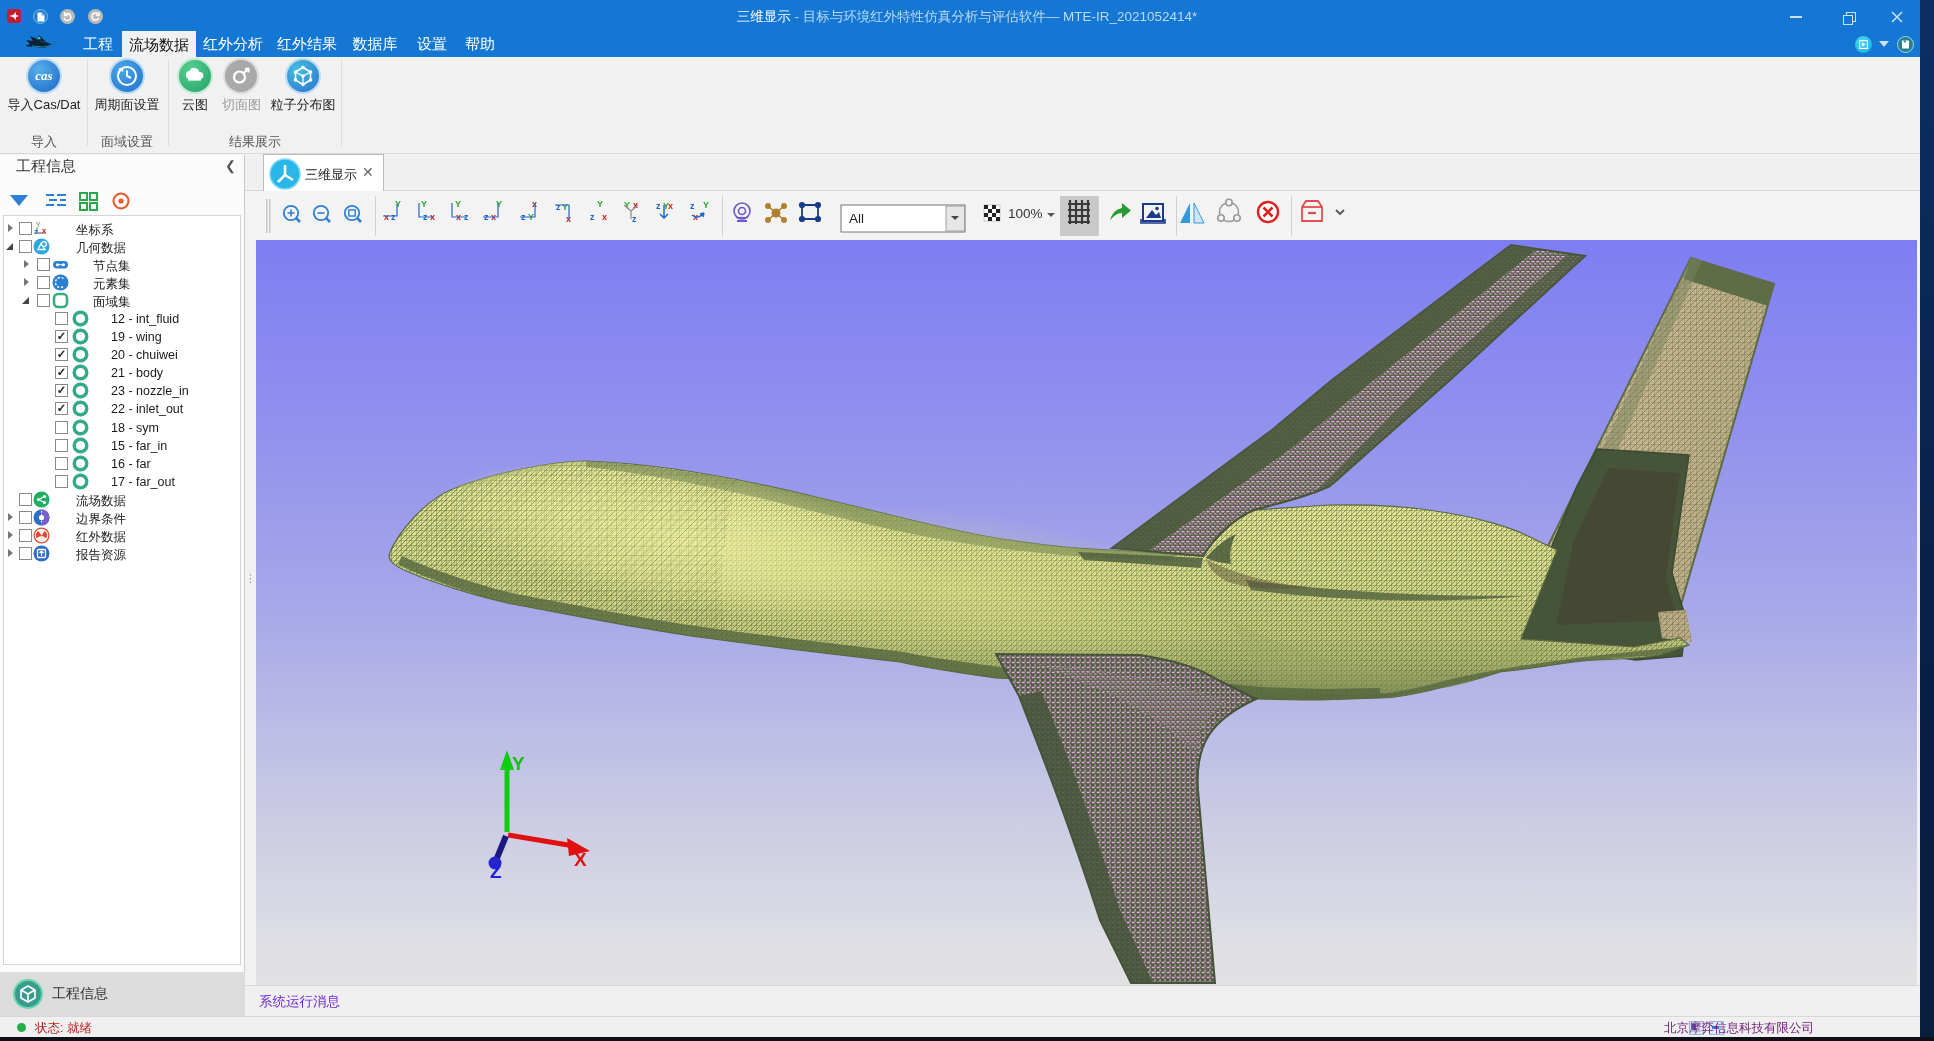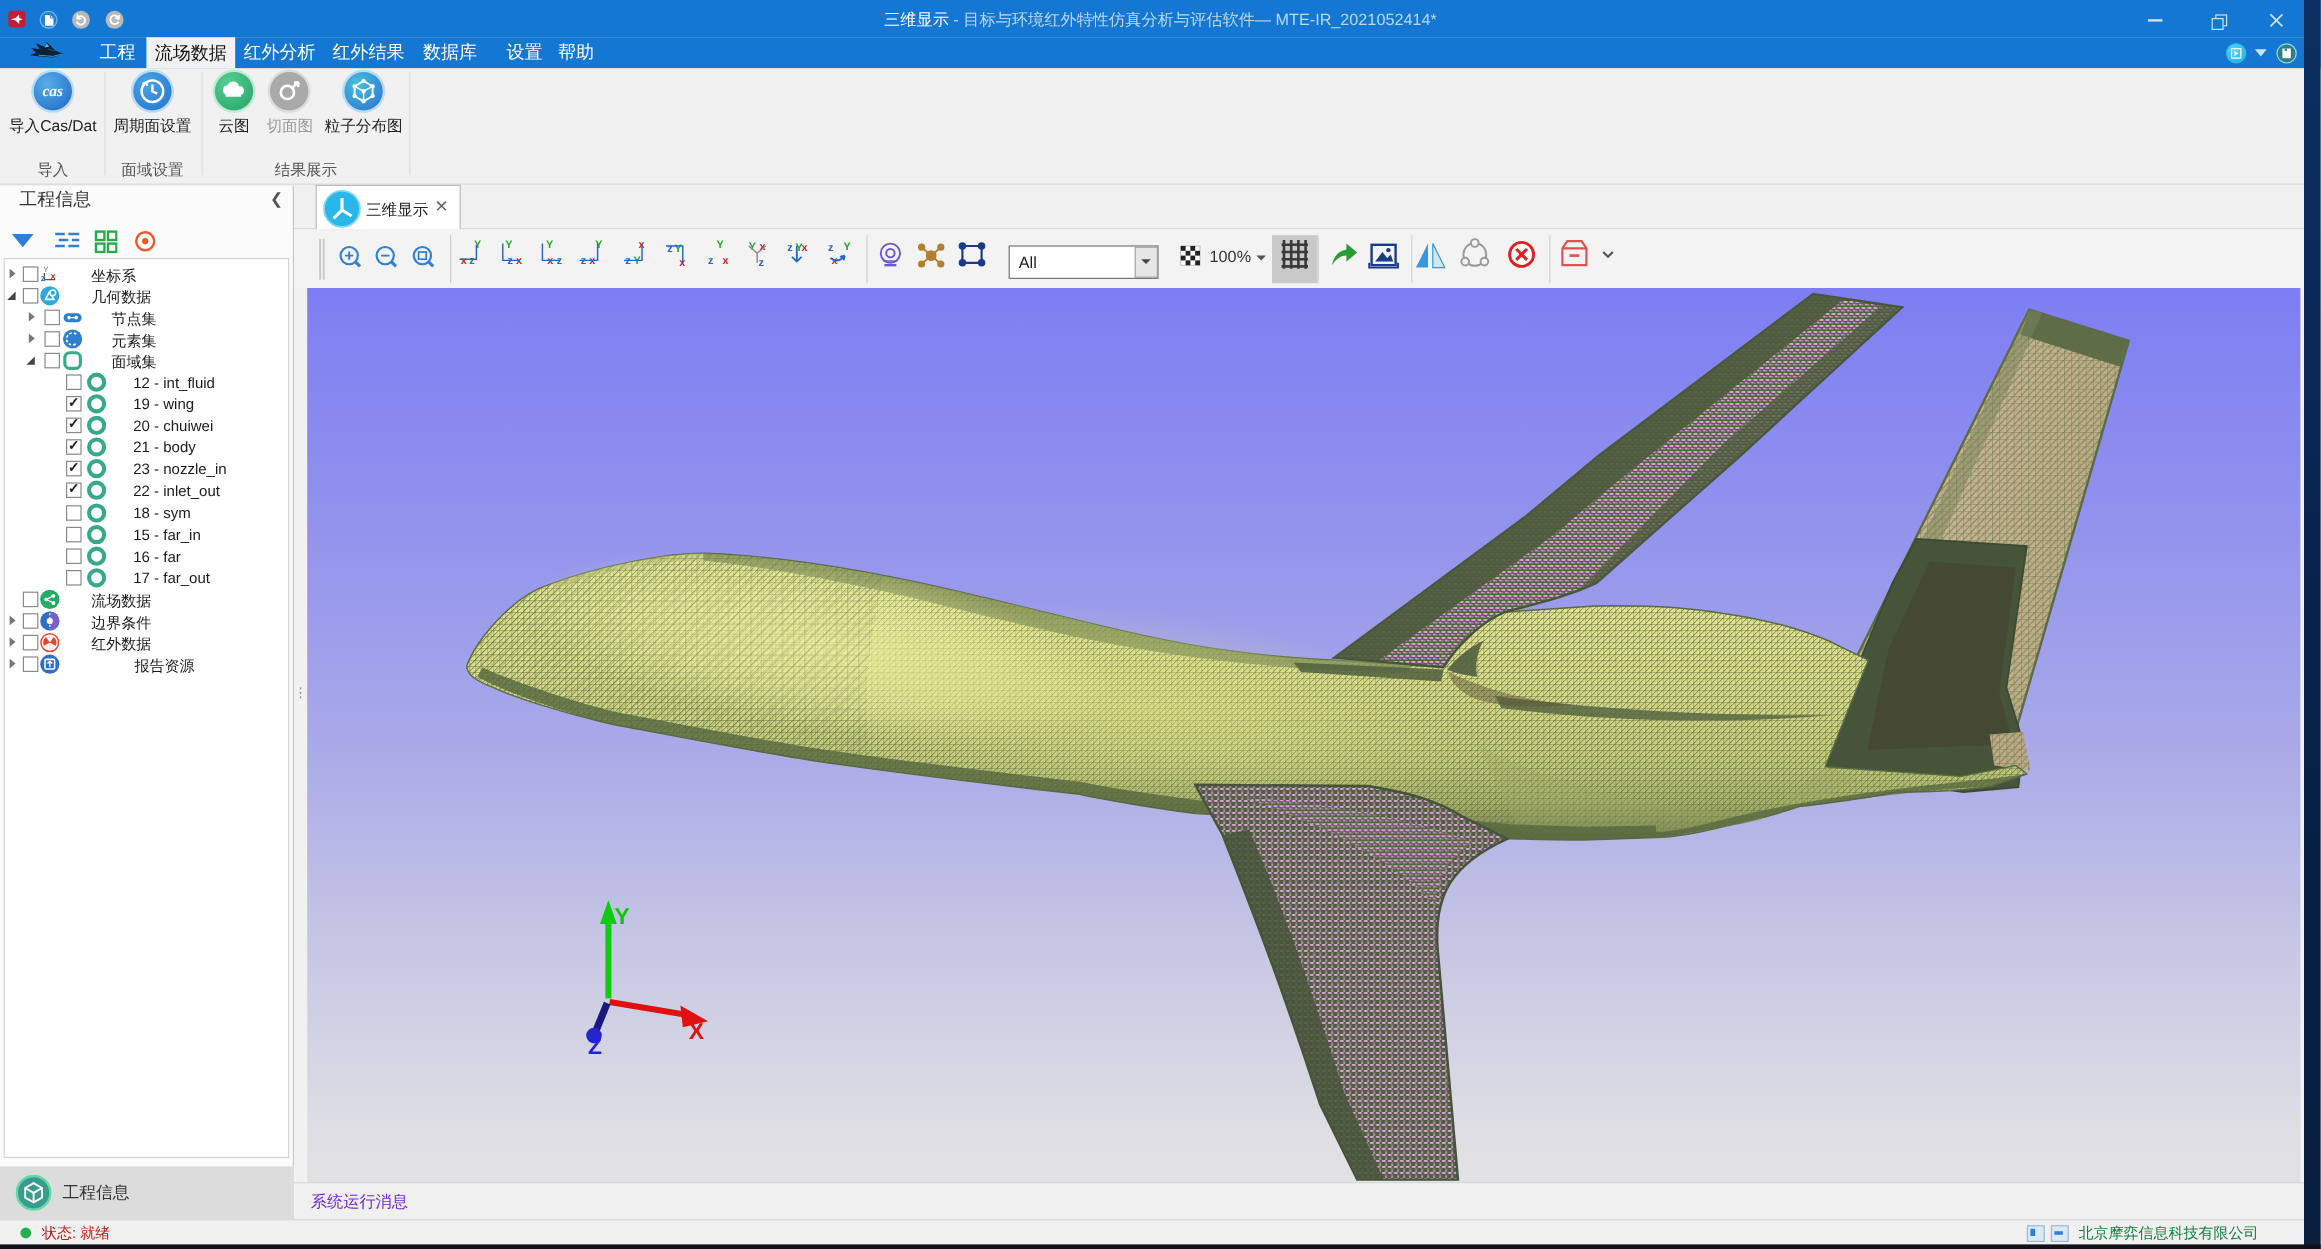--- a/index.html
+++ b/index.html
@@ -89,21 +89,21 @@
 
 <svg class="abs" style="left:1898px;top:136px;" width="14" height="10" viewBox="0 0 14 10">
     <path d="M2,7 L7,3 L12,7" stroke="#777" stroke-width="1.4" fill="none"></path>
   </svg>
 
 <div class="abs menu-item" style="left:68px;width:60px;">工程</div>
 <div class="abs" id="activetab">流场数据</div>
 <div class="abs menu-item" style="left:200px;width:66px;">红外分析</div>
 <div class="abs menu-item" style="left:274px;width:66px;">红外结果</div>
 <div class="abs menu-item" style="left:349px;width:52px;">数据库</div>
-<div class="abs menu-item" style="left:412px;width:40px;text-align:right;">设置</div>
+<div class="abs menu-item" style="left:412px;width:40px;">设置</div>
 <div class="abs menu-item" style="left:460px;width:40px;">帮助</div>
 <svg class="abs" style="left:24px;top:33px;" width="30" height="20" viewBox="0 0 30 20">
  <path d="M29,12 L22,9 L18,5 L15,2 L13,6 L6,3 L9,8 L2,7 L6,11 L1,13 L10,14 L20,15 Z" fill="#0c2133"></path>
  <path d="M15,3 L17,6 L13,6.5 Z" fill="#38c8ea"></path>
  <path d="M28,12 L20,14 L8,13" stroke="#2aa8cc" stroke-width="0.8" fill="none"></path>
  <path d="M22,9.5 L16,8" stroke="#1a4a62" stroke-width="1" fill="none"></path>
 </svg>
 
 <div class="abs" id="ribbon"></div>
 <div class="abs ricon" style="left:28px;background:radial-gradient(circle at 35% 30%,#56aeea,#1d66c6);"></div>
@@ -290,21 +290,21 @@
         <path d="M8.5,8.5 L14,11.5 A6.2 6.2 0 0 1 8.5,14.7 Z" fill="#fff" fill-opacity="0.9"></path>
       </svg></div>
 <div class="abs trow" style="left:76px;top:529px;">红外数据</div>
 <div class="abs" style="left:8px;top:549px;width:0;height:0;border-top:4px solid transparent;border-bottom:4px solid transparent;border-left:5px solid #777;"></div>
 <div class="cb abs" style="left:19px;top:547px;"></div>
 <div class="abs" style="left:33px;top:545px;width:17px;height:17px;"><svg width="17" height="17" viewBox="0 0 17 17">
         <circle cx="8.5" cy="8.5" r="8" fill="#2d6fc8"></circle>
         <rect x="4.5" y="4.5" width="8" height="8" rx="1" fill="none" stroke="#fff" stroke-width="1.3"></rect>
         <path d="M8.5,11 L8.5,6 M6.5,8 L8.5,6 L10.5,8" stroke="#fff" stroke-width="1.2" fill="none"></path>
       </svg></div>
-<div class="abs trow" style="left:76px;top:547px;margin-left:36px;">报告资源</div>
+<div class="abs trow" style="left:76px;top:547px;">报告资源</div>
 </div>
 
 <div class="abs" id="tabbar"></div>
 <div class="abs" id="vtab"></div>
 <svg class="abs" style="left:269px;top:158px;" width="32" height="32" viewBox="0 0 32 32">
  <circle cx="16" cy="16" r="15" fill="#29b6e8"></circle>
  <circle cx="16" cy="16" r="15" fill="none" stroke="#7fd8f4" stroke-width="1.5"></circle>
  <path d="M16,7 L16,17 L9,24 M16,17 L24,22" stroke="#fff" stroke-width="2.6" fill="none"></path>
 </svg>
 <span class="abs" style="left:305px;top:166px;font-size:13px;color:#222;">三维显示</span>
@@ -566,16 +566,16 @@
   </div>
 <div class="abs" id="statusbar">
  <span class="abs" style="left:17px;top:6px;width:9px;height:9px;border-radius:50%;background:#22b14c;"></span>
  <span class="abs" style="left:35px;top:3px;font-size:12.5px;color:#b91c1c;">状态: 就绪</span>
  <span class="abs" style="left:1689px;top:4px;width:13px;height:12px;background:#dbe9f5;border:1px solid #9ab8d2;">
       <span class="abs" style="left:2px;top:2px;width:4px;height:6px;background:#2e7fd6;"></span>
     </span>
  <span class="abs" style="left:1709px;top:4px;width:13px;height:12px;background:#dbe9f5;border:1px solid #9ab8d2;">
       <span class="abs" style="left:2px;top:4px;width:7px;height:3px;background:#2e7fd6;"></span>
     </span>
- <span class="abs" style="left:1732px;top:3px;font-size:12.5px;color:#15803d;">北京摩弈信息科技有限公司</span>
+ <span class="abs" style="left:1664px;top:3px;font-size:12.5px;color:#701a75;">北京摩弈信息科技有限公司</span>
 </div>
 <div class="abs" id="blackstrip"></div>
 <div class="abs" style="left:245px;top:576px;width:4px;height:16px;color:#888;font-size:11px;line-height:5px;">⋮</div>
 
 </body></html>

